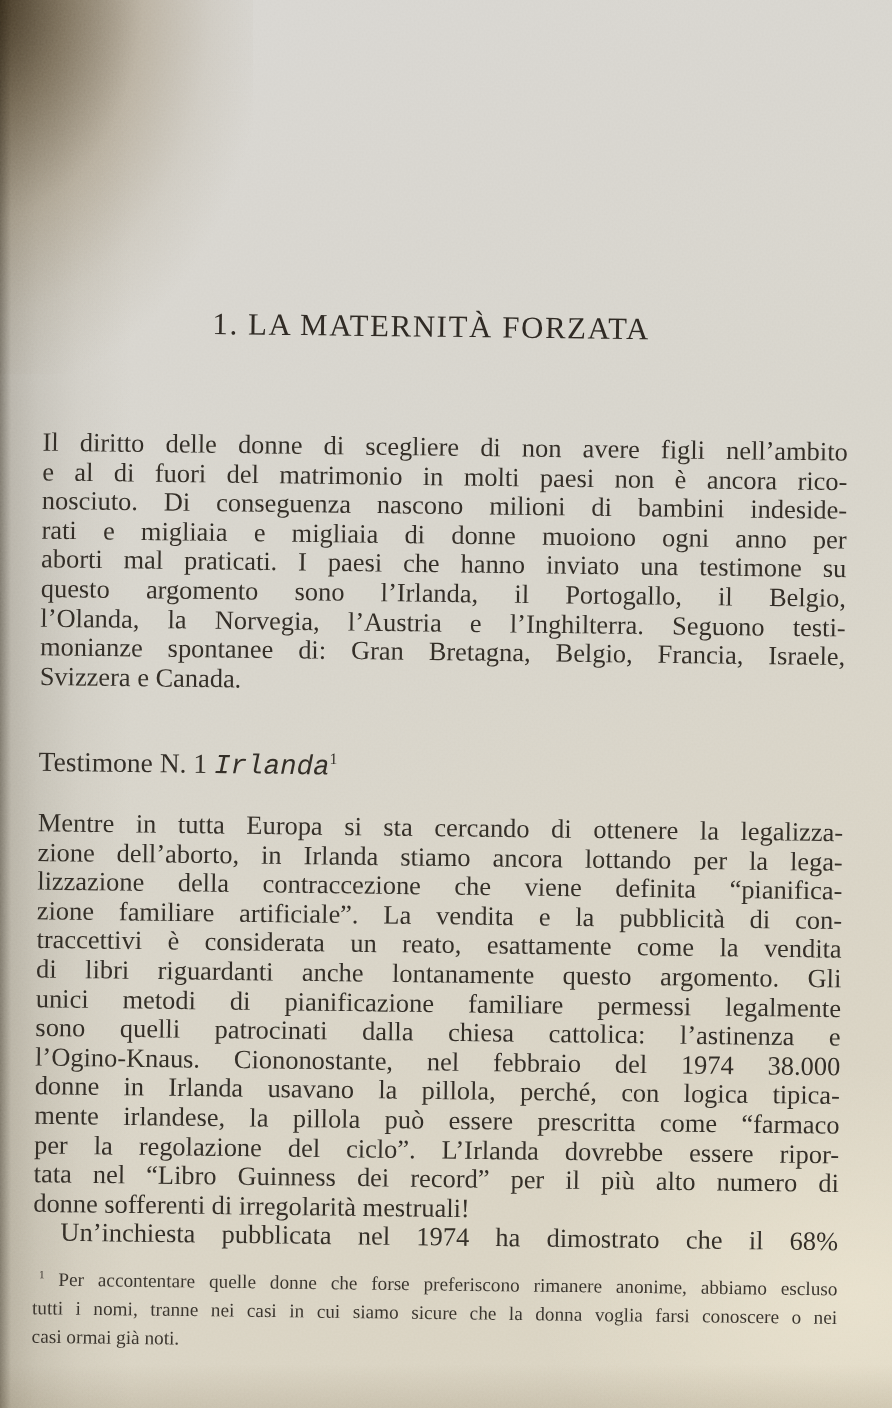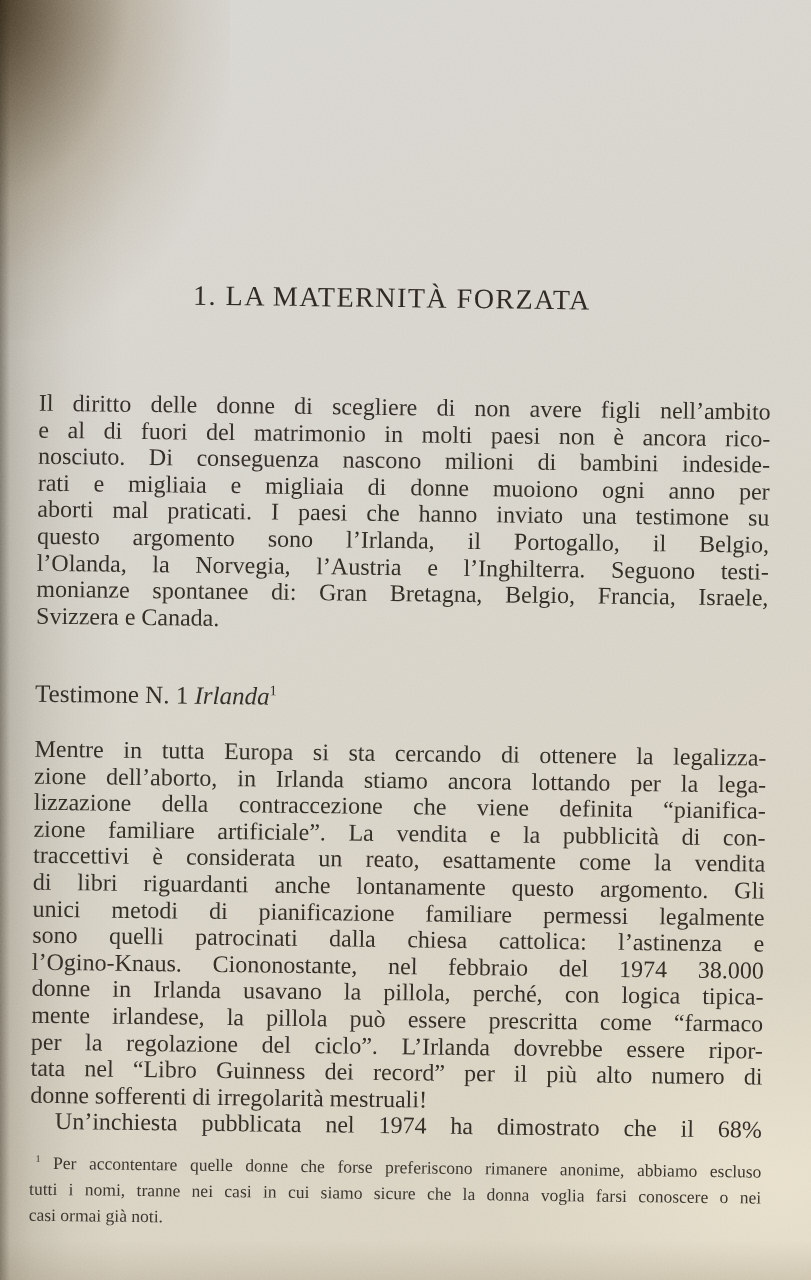--- a/index.html
+++ b/index.html
@@ -33,21 +33,21 @@
     color:#2d2822;transform:rotate(0.7deg);transform-origin:20px 300px;
   }
   .chapter-title{
     position:absolute;top:278px;left:0;width:100%;
     text-align:center;transform:translateX(-14px);
     font-size:28px;letter-spacing:1.5px;color:#29241f;white-space:nowrap;
   }
   .block{position:absolute;left:0;width:732px;}
   .para1{top:390px;}
   .heading{top:680px;font-size:25px;}
-  .heading i{font-family:Liberation Serif, serif;margin-top:14px;}
+  .heading i{font-family:Liberation Mono, monospace;margin-top:14px;}
   .heading sup,.fn sup{font-size:58%;vertical-align:super;line-height:0;}
   .para2{top:736px;}
   .para3-wrap{padding-left:25px;}
   .tline,.fnline{text-align:justify;}
   .tline.j,.fnline.j{text-align-last:justify;}
   .body-text{font-size:24px;line-height:26.6px;}
   .fn{top:1150px;font-size:17.5px;line-height:26px;color:#332e28;}
   .fn .fnline:first-child{padding-left:6px;}
 </style>
 </head>

